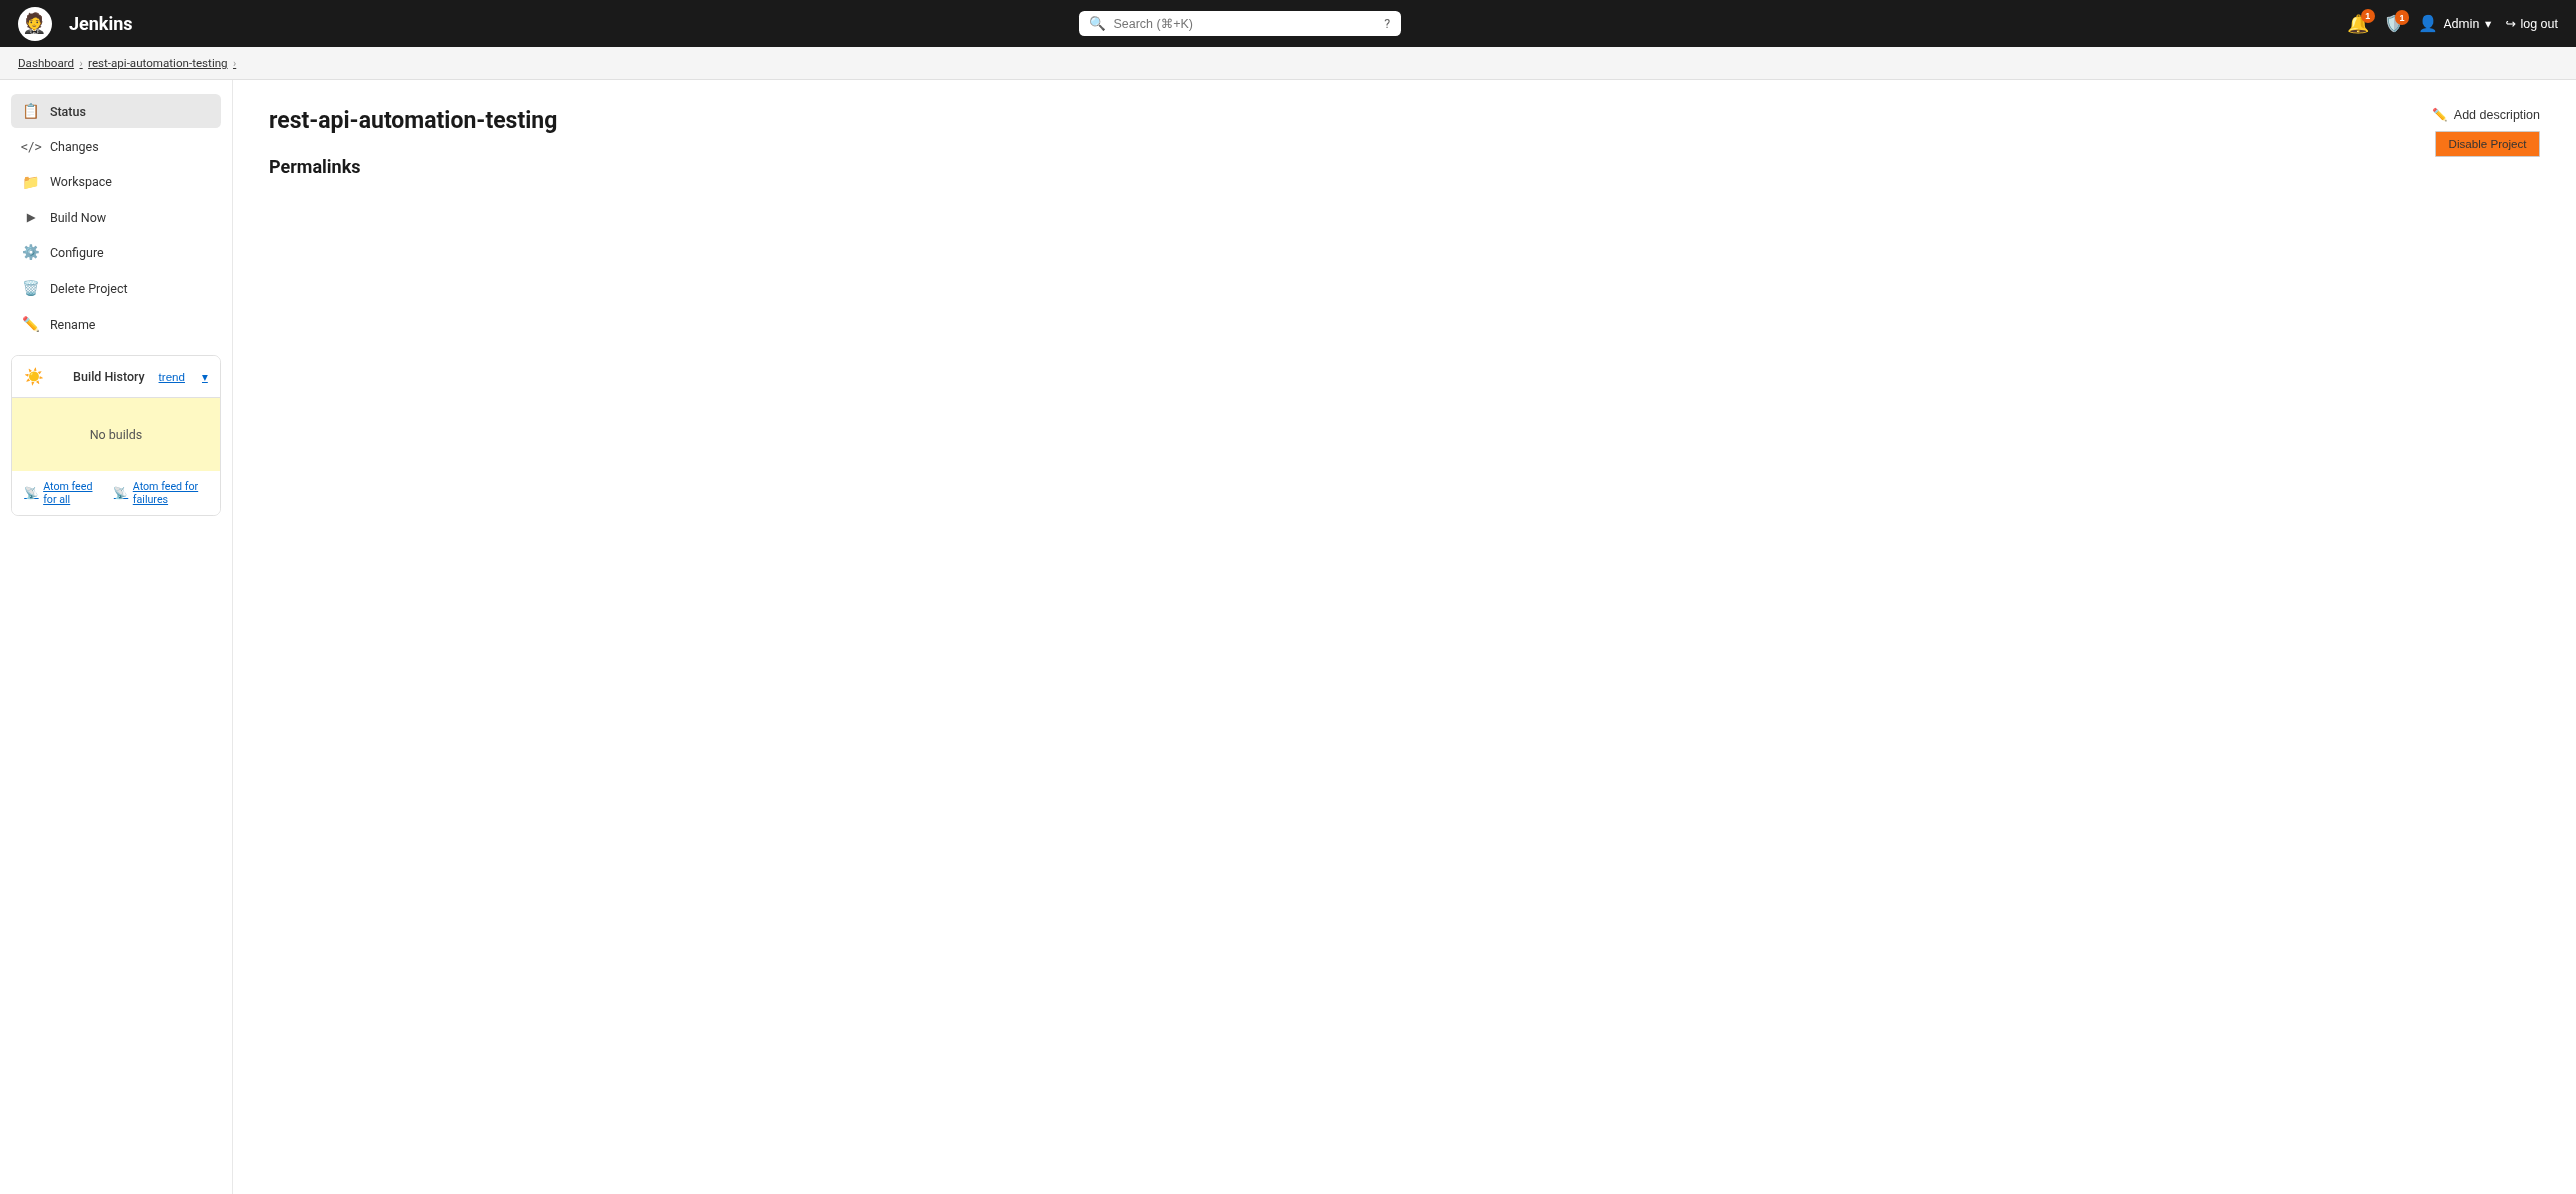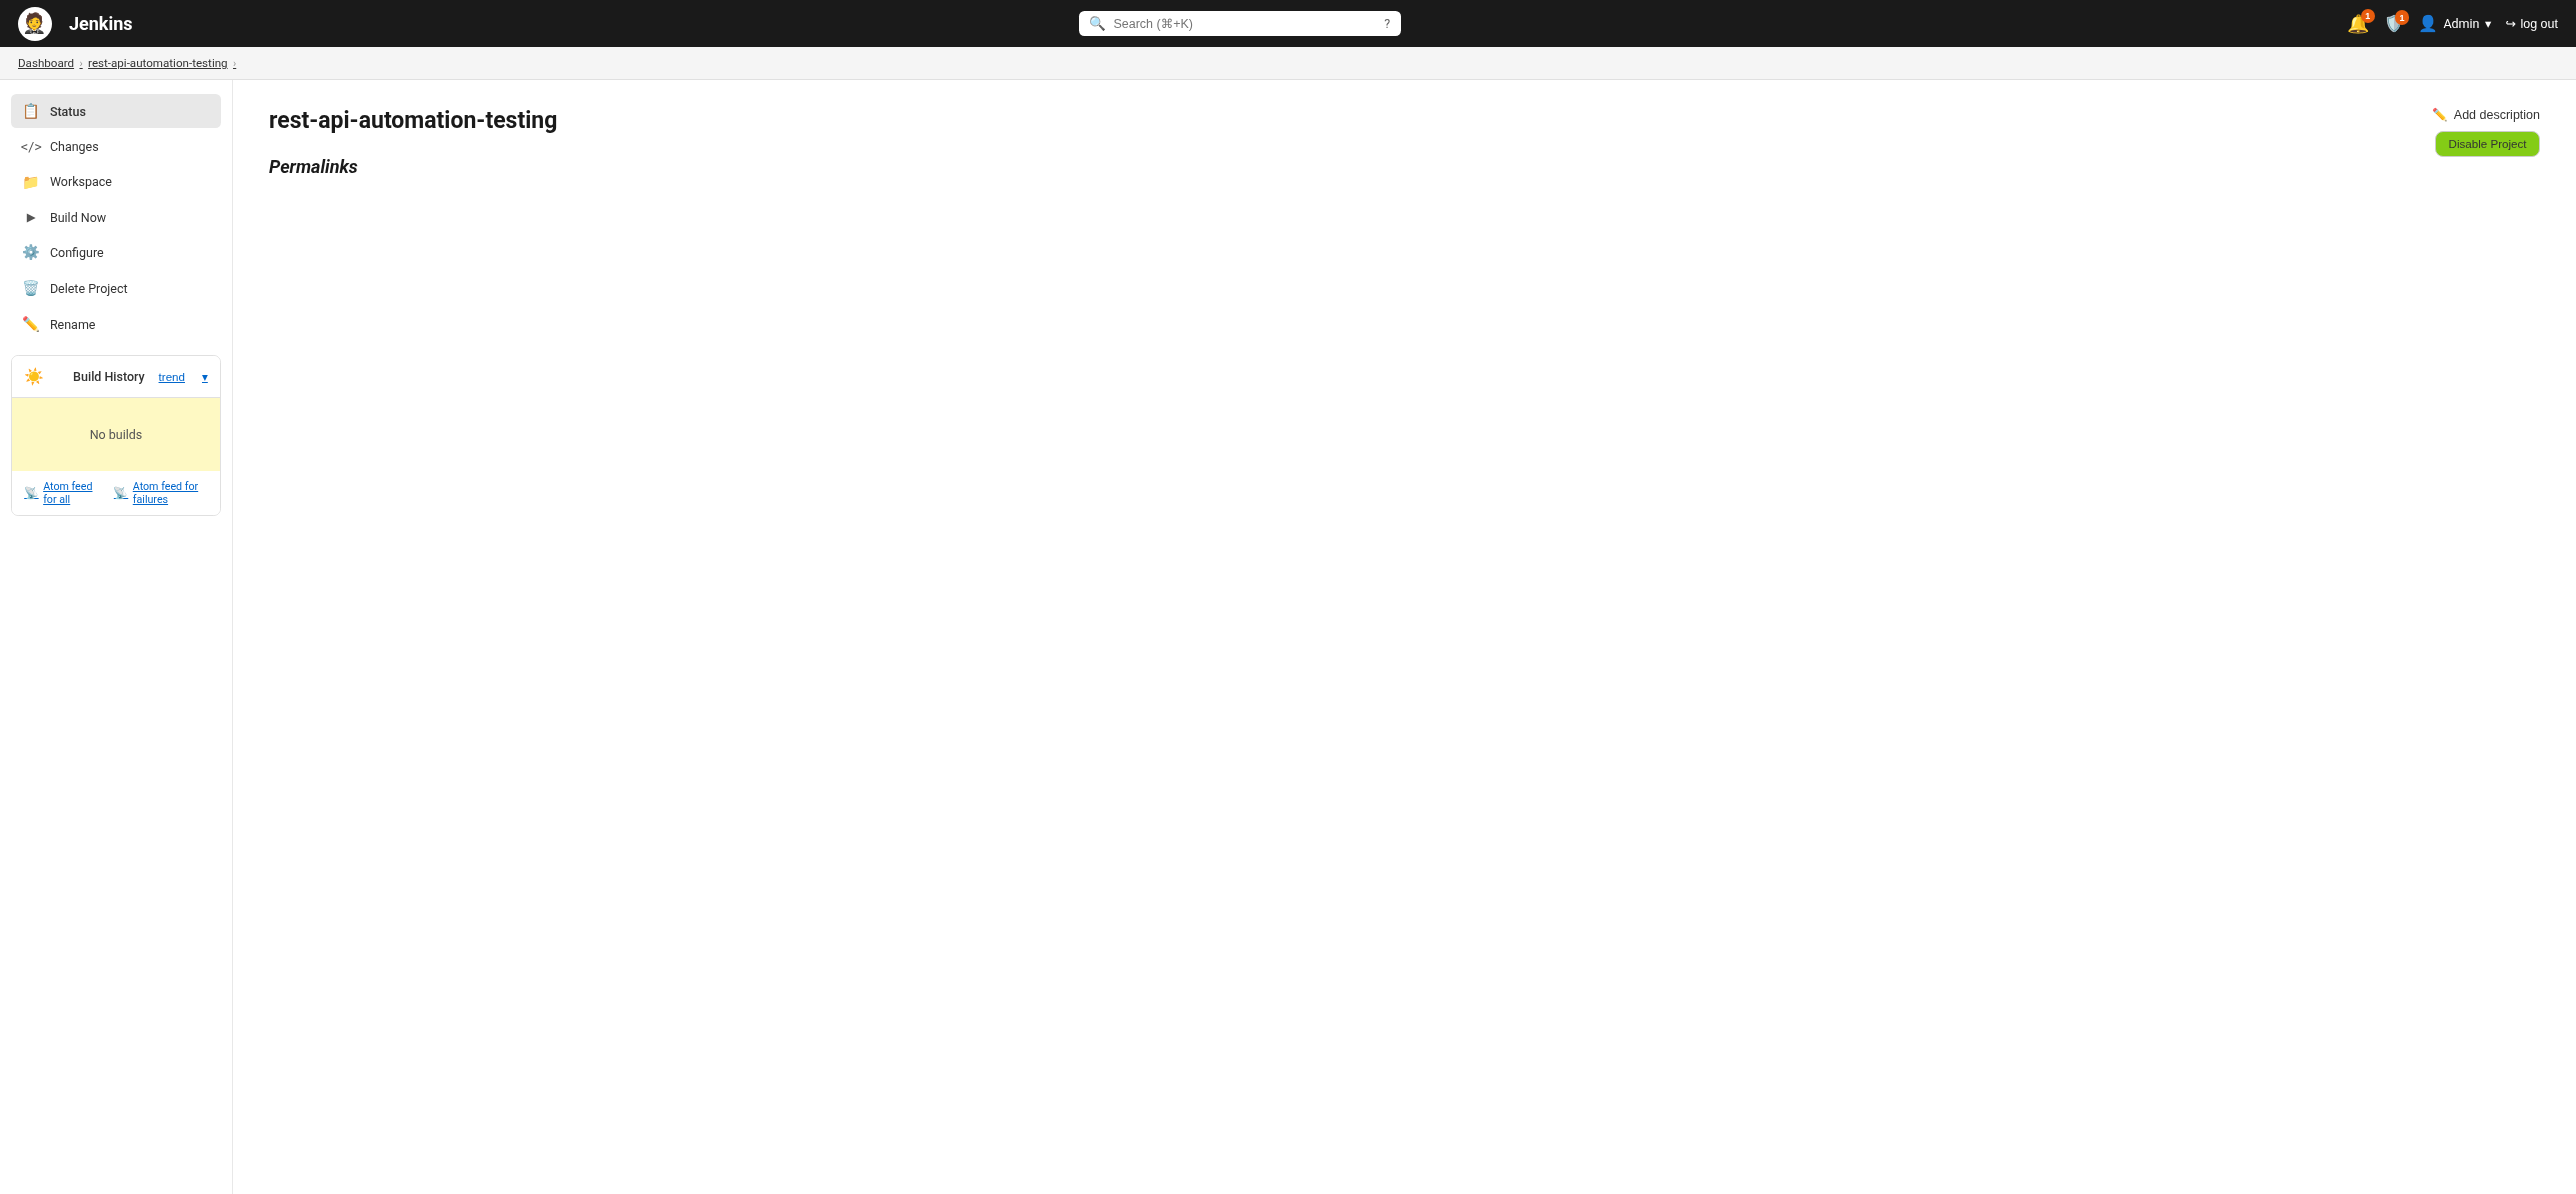--- a/index.html
+++ b/index.html
@@ -250,34 +250,33 @@
       display: flex;
       align-items: center;
       gap: 5.4px;
       background: none;
       border: none;
       color: #333;
       font-size: 12.5px;
       cursor: pointer;
     }
     .disable-project-btn {
-      background: #84cc16;
+      background: #f97316;
       border: 0.9px solid #ccc;
-      border-radius: 8px;
+      border-radius: 1px;
       padding: 5.4px 12.5px;
       font-size: 11.6px;
       cursor: pointer;
       color: #333;
     }
     .permalinks-title {
       font-size: 18px;
       font-weight: 700;
       color: #1a1a1a;
       margin-top: 14.3px;
-      font-style: italic;
     }
   </style>
 </head>
 <body>
 
 <header class="header">
   <a class="header-logo" href="#">
     <div class="jenkins-logo-circle">
       <span class="jenkins-face">🤵</span>
     </div>

